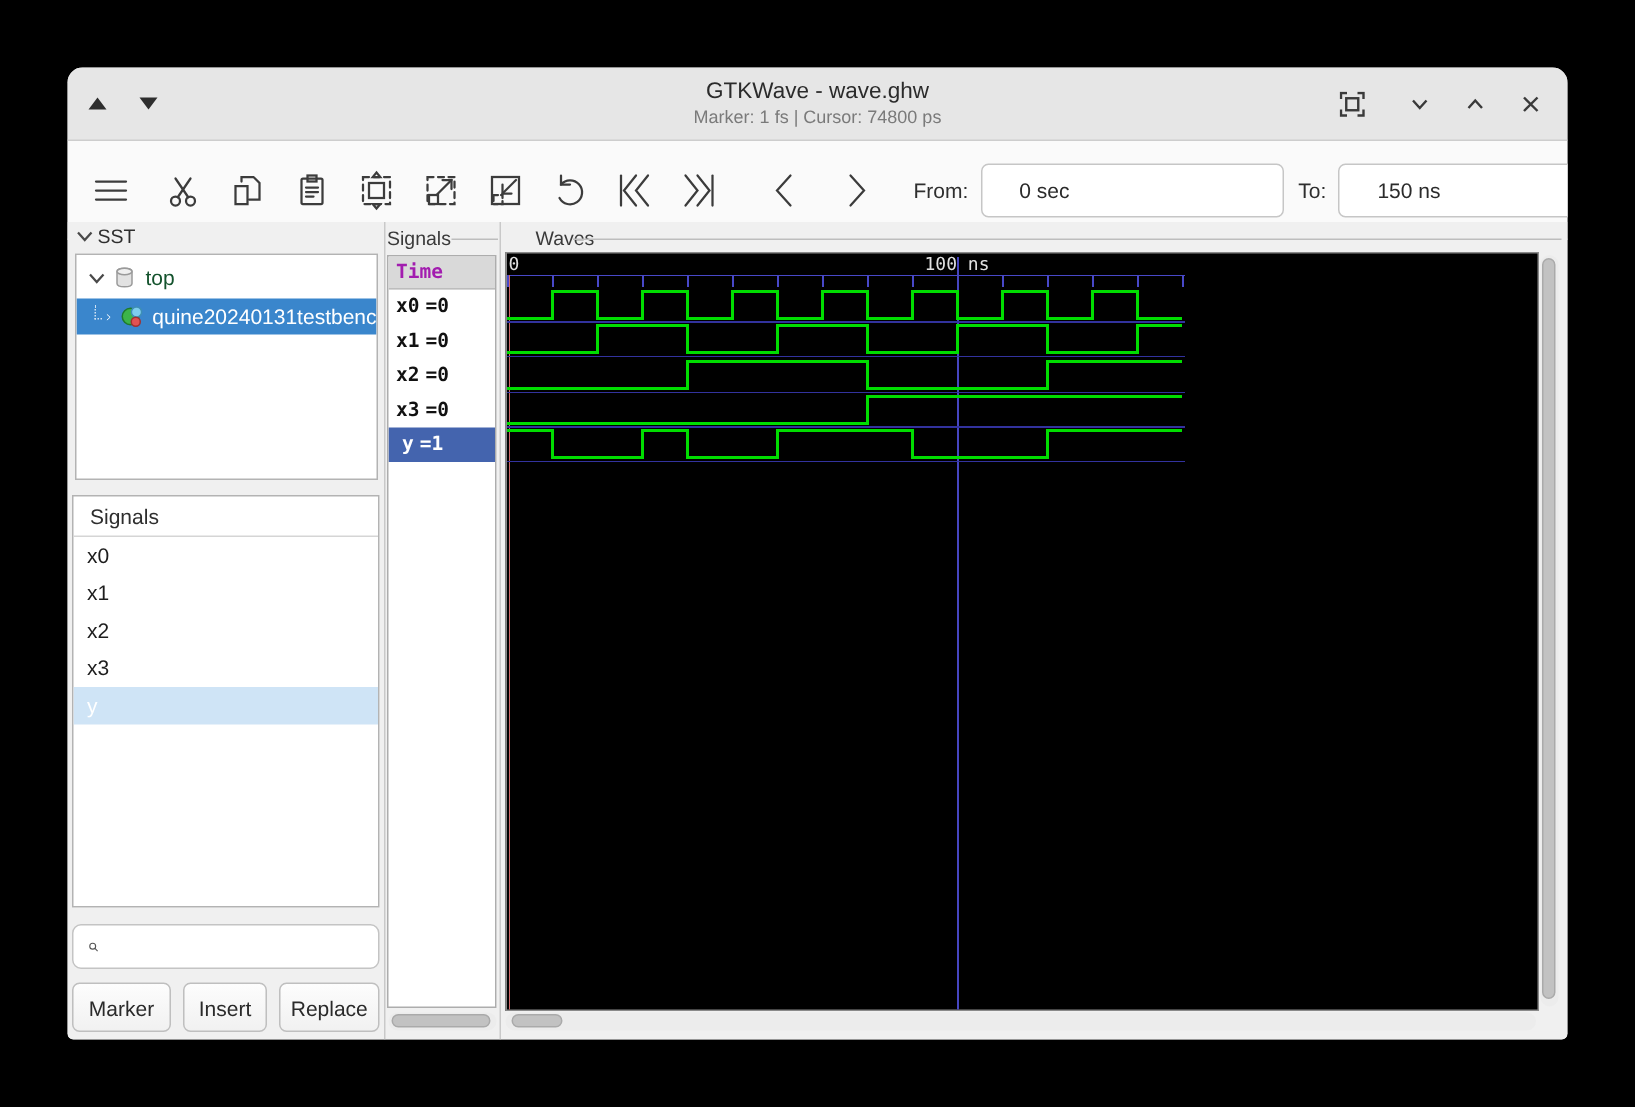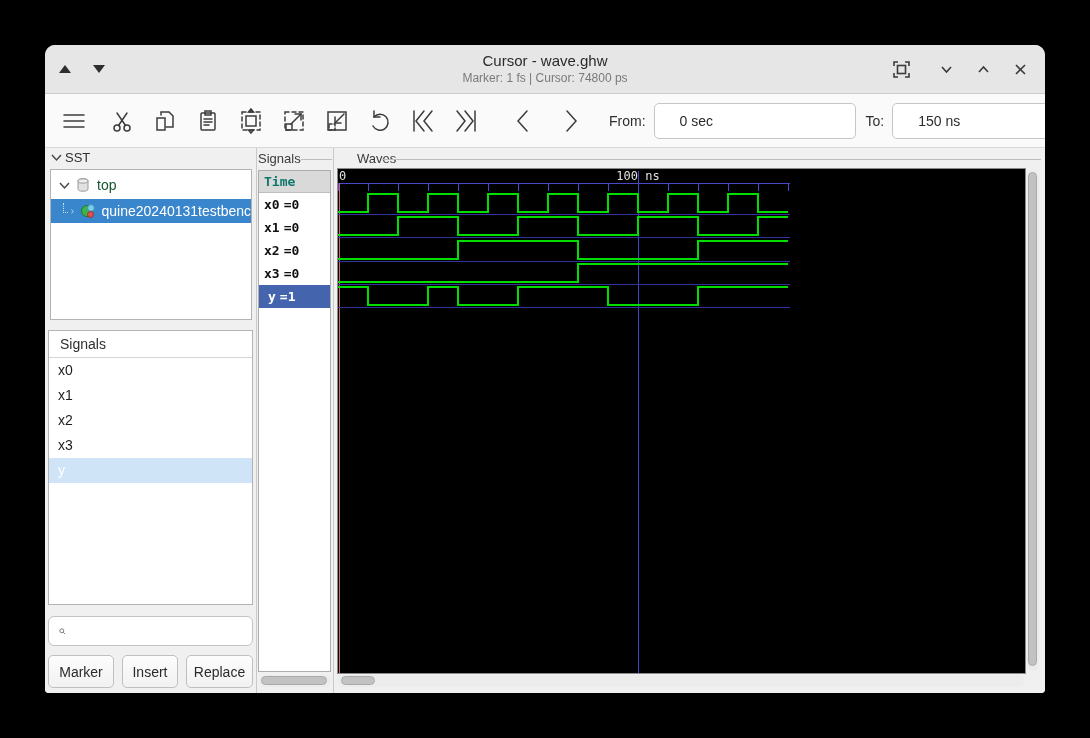--- a/index.html
+++ b/index.html
@@ -15,21 +15,21 @@
   .tri{width:0;height:0;border-left:6px solid transparent;border-right:6px solid transparent;cursor:default;}
   .tri.up{border-bottom:8px solid #2e2e2e;}
   .tri.down{border-top:8px solid #2e2e2e;}
   .tb-center{position:absolute;left:0;top:0;width:100%;height:48px;text-align:center;pointer-events:none;}
   .title{margin-top:7px;font-size:15px;color:#2b2b2b;}
   .subtitle{margin-top:2px;font-size:12px;color:#7a7a7a;}
   .tb-right{position:absolute;right:16px;top:0;height:48px;display:flex;align-items:center;gap:20px;}
   .win-ic{width:17px;height:17px;display:block;}
   .win-ic path,.win-ic polyline,.win-ic rect,.win-ic line{stroke:#3a3a3a;stroke-width:1.6;fill:none;}
   
-  .toolbar{position:absolute;left:0;top:49px;width:1000px;height:54px;background:#fafafa;
+  .toolbar{position:absolute;left:0;top:49px;width:1000px;height:66px;background:#fafafa;
     border-bottom:1px solid #d8d8d8;display:flex;align-items:center;padding-left:14px;box-sizing:border-box;}
   .tbtn{width:30px;height:32px;margin-right:13px;display:flex;align-items:center;justify-content:center;flex:0 0 auto;}
   .tbtn svg{width:28px;height:28px;display:block;}
   .tbtn svg *{stroke:#3c3c3c;stroke-width:1.5;fill:none;stroke-linecap:round;}
   .fld-label{font-size:14px;color:#2e2e2e;margin:0 8px 0 10px;flex:0 0 auto;}
   .tb-input{width:150px;height:34px;border:1px solid #c6c6c6;border-radius:5px;background:#fff;
     font-size:14px;color:#2b2b2b;padding:0 25px;font-family:"Liberation Sans",sans-serif;flex:0 0 auto;}
   
   .main{position:absolute;left:0;top:103px;width:1000px;height:545px;background:#f0f0f0;}
   .splitter{position:absolute;top:0;width:1px;height:545px;background:#c9c9c9;}
@@ -54,21 +54,21 @@
   .mag circle,.mag line{stroke:#555;stroke-width:1.6;fill:none;}
   .btn-row{position:absolute;left:3px;top:507px;width:205px;height:33px;}
   .pushbtn{position:absolute;top:0;height:33px;background:linear-gradient(#fdfdfd,#f1f1f1);
     border:1px solid #bfbfbf;border-radius:5px;font-size:14px;color:#2a2a2a;box-sizing:border-box;
     display:flex;align-items:center;justify-content:center;font-family:"Liberation Sans",sans-serif;}
   
   .frame-label{position:absolute;top:3px;font-size:13px;color:#3a3a3a;}
   .frame-line{position:absolute;top:11px;height:1px;background:#bdbdbd;}
   .names-box{left:213px;top:22px;width:73px;height:502px;border:1px solid #adadad;}
   .names-header{height:22px;background:#d9d9d9;border-bottom:1px solid #bdbdbd;
-    font-family:"DejaVu Sans Mono",monospace;font-weight:bold;font-size:13px;color:#0f766e;
+    font-family:"DejaVu Sans Mono",monospace;font-weight:bold;font-size:13px;color:#a21caf;
     display:flex;align-items:center;padding-left:5px;box-sizing:border-box;}
   .name-row{height:23px;display:flex;align-items:center;padding-left:5px;
     font-family:"DejaVu Sans Mono",monospace;font-weight:bold;font-size:13px;color:#111;gap:4px;}
   .name-row.selected{background:#4464ae;color:#fff;padding-left:9px;}
   
   .hscroll{position:absolute;height:12px;background:#ececec;border-radius:6px;}
   .vscroll{position:absolute;width:12px;background:#ececec;border-radius:6px;}
   .thumb{position:absolute;background:#c2c2c2;border:1px solid #aaa;border-radius:5px;box-sizing:border-box;}
   
   .wave-canvas{position:absolute;left:292px;top:20px;width:687px;height:504px;background:#000;
@@ -79,21 +79,21 @@
 
 <div class="stage">
   <div class="window">
 
     <div class="titlebar">
       <div class="tb-left">
         <div class="tri up"></div>
         <div class="tri down"></div>
       </div>
       <div class="tb-center">
-        <div class="title">Cursor - wave.ghw</div>
+        <div class="title">GTKWave - wave.ghw</div>
         <div class="subtitle">Marker: 1 fs  |  Cursor: 74800 ps</div>
       </div>
       <div class="tb-right">
         <svg class="win-ic" viewBox="0 0 17 17" style="margin-right:8px">
           <polyline points="1,5 1,1 5,1"></polyline>
             <polyline points="12,1 16,1 16,5"></polyline>
           <polyline points="16,12 16,16 12,16"></polyline>
             <polyline points="5,16 1,16 1,12"></polyline>
           <rect x="4.5" y="4.5" width="8" height="8"></rect>
         </svg>

